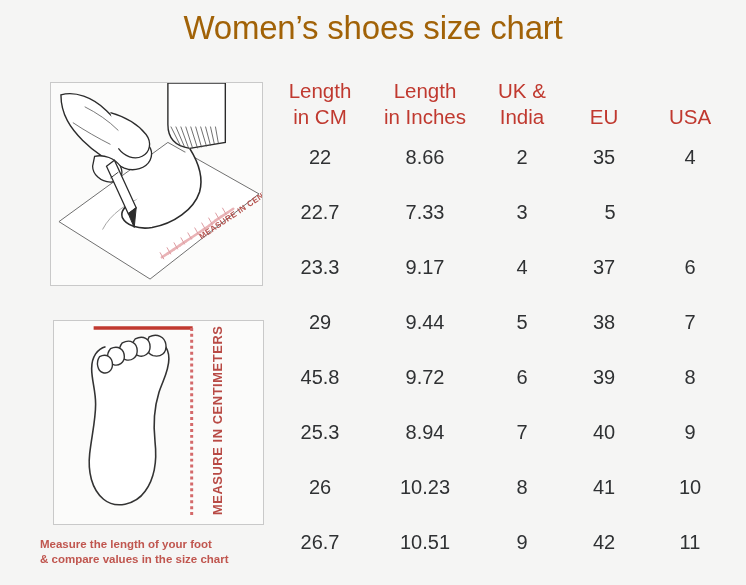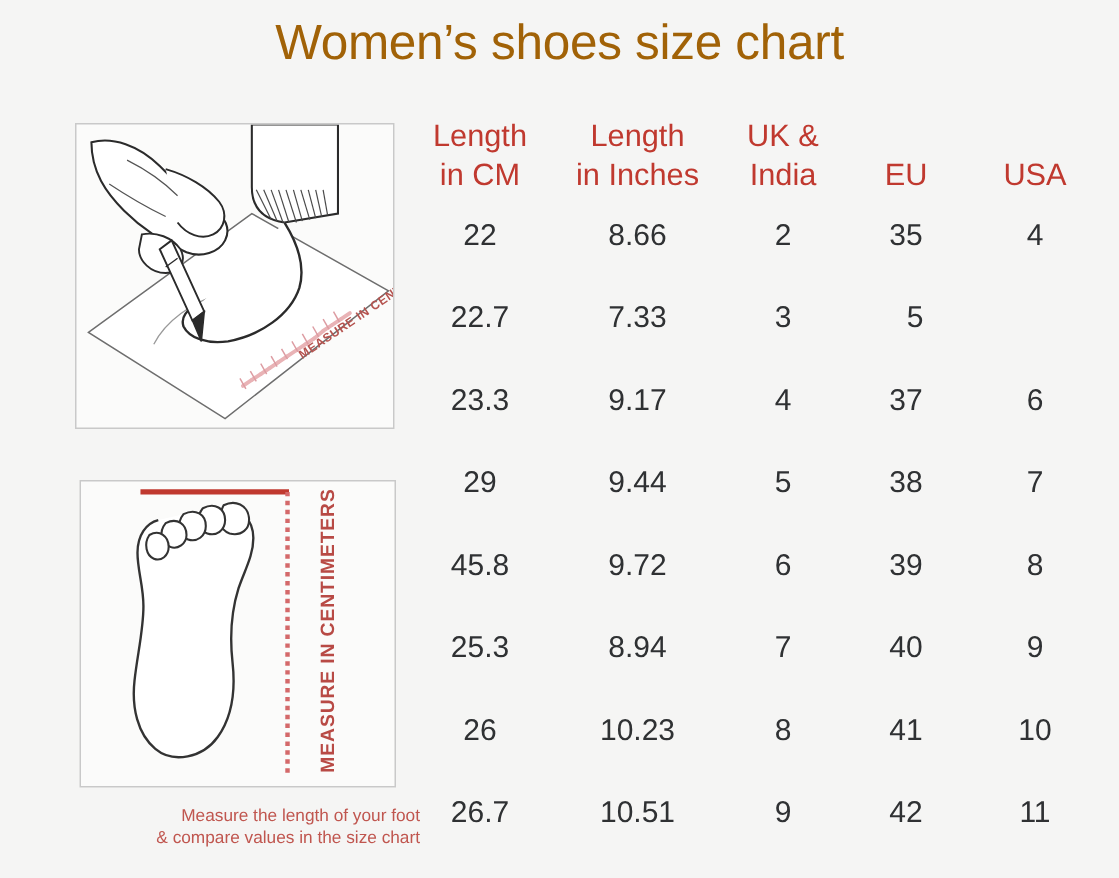--- a/index.html
+++ b/index.html
@@ -33,24 +33,24 @@
     overflow:hidden;
   }
   #illus-top{left:50px;top:82px;width:213px;height:204px;}
   #illus-bottom{left:53px;top:320px;width:211px;height:205px;}
 
   .illus-svg{display:block;width:100%;height:100%;}
 
   .caption{
     position:absolute;
     left:40px;top:537px;width:240px;
-    text-align:right;
+    text-align:left;
     color:#c0564f;
     font-size:11.5px;
-    font-weight:400;
+    font-weight:700;
     line-height:14.5px;
   }
 
   
   #table{
     position:absolute;
     left:270px;top:64px;
     width:466px;
   }
   .row{display:flex;width:100%;}

